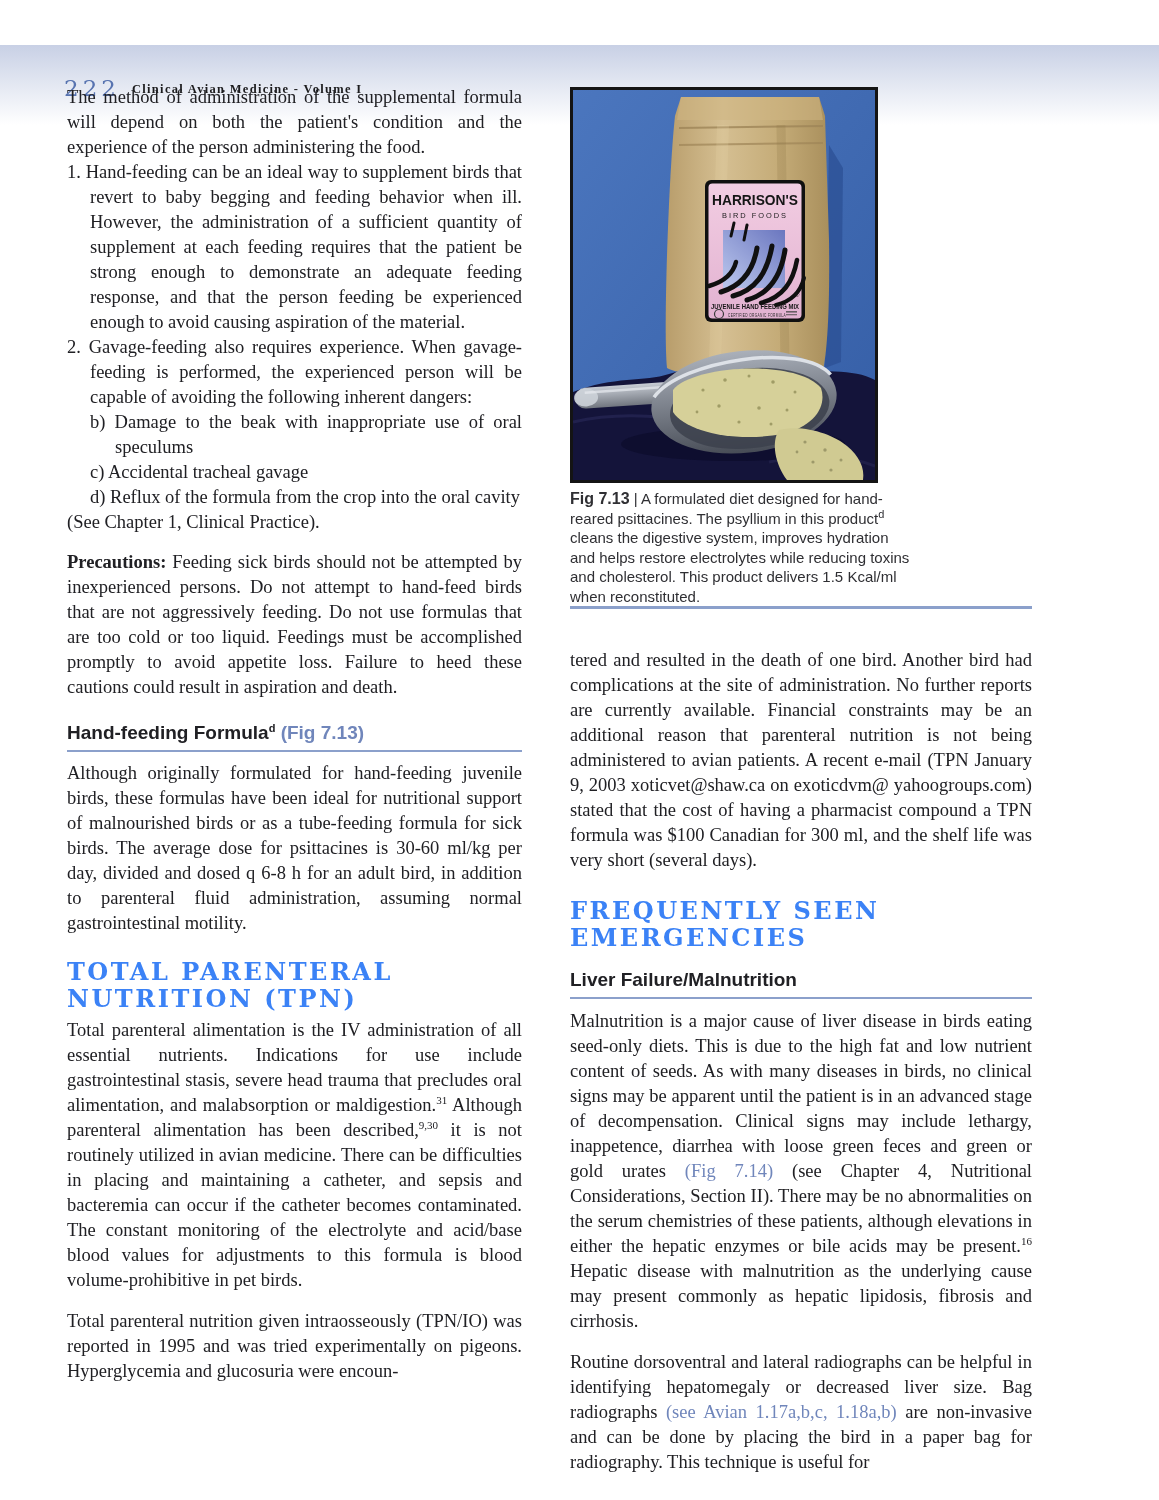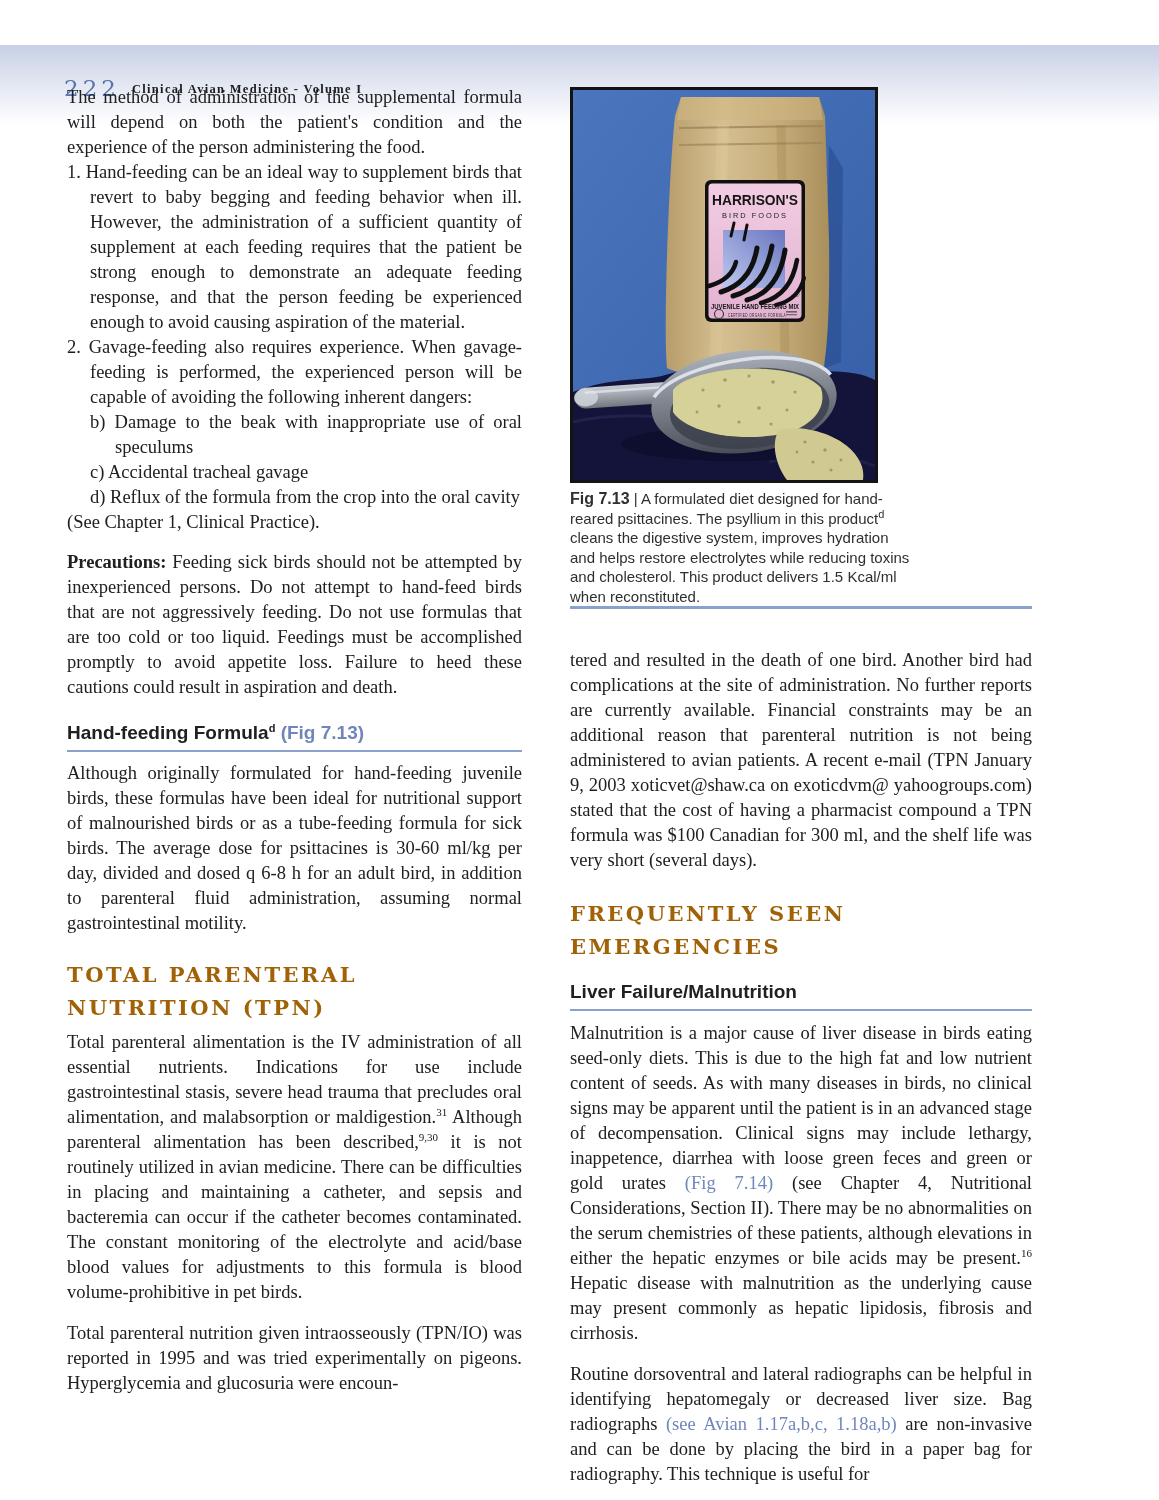--- a/index.html
+++ b/index.html
@@ -19,22 +19,22 @@
   .col{position:absolute;width:455px;font-size:18.5px;line-height:25px;text-align:justify;}
   .col-left{left:67px;top:85px;}
   .col-right{left:570px;top:648px;width:462px;}
   .col p{margin:0;}
   .num-item{padding-left:23px;text-indent:-23px;margin:0;}
   .sub-item{padding-left:48px;text-indent:-25px;margin:0;}
   .precautions{margin-top:15px !important;}
   .sans-heading{margin-top:21px !important;font-family:Liberation Sans, sans-serif;
     font-weight:bold;font-size:19px;line-height:24px;padding-bottom:5px;
     border-bottom:2px solid #8ba0cb;text-align:left;}
-  .slab-heading{font-family:"DejaVu Serif",serif;font-weight:bold;color:#a16207;
-    font-size:21px;line-height:33px;letter-spacing:2.5px;text-align:left;}
+  .slab-heading{font-family:"DejaVu Serif",serif;font-weight:bold;color:#3b82f6;
+    font-size:24px;line-height:27px;letter-spacing:2.5px;text-align:left;}
   .hf-para{margin-top:9px !important;}
   .tpn-heading{margin-top:22px !important;}
   .tpn-p1{margin-top:6px !important;}
   .tpn-p2{margin-top:16px !important;}
   
   .figure-photo{position:absolute;left:570px;top:87px;width:302px;height:390px;
     border:3px solid #141414;background:#f0abfc;}
   .figure-caption{position:absolute;left:570px;top:489px;width:346px;
     font-family:"Liberation Sans",sans-serif;font-size:15px;line-height:19.5px;
     color:#2f2f33;text-align:left;}

